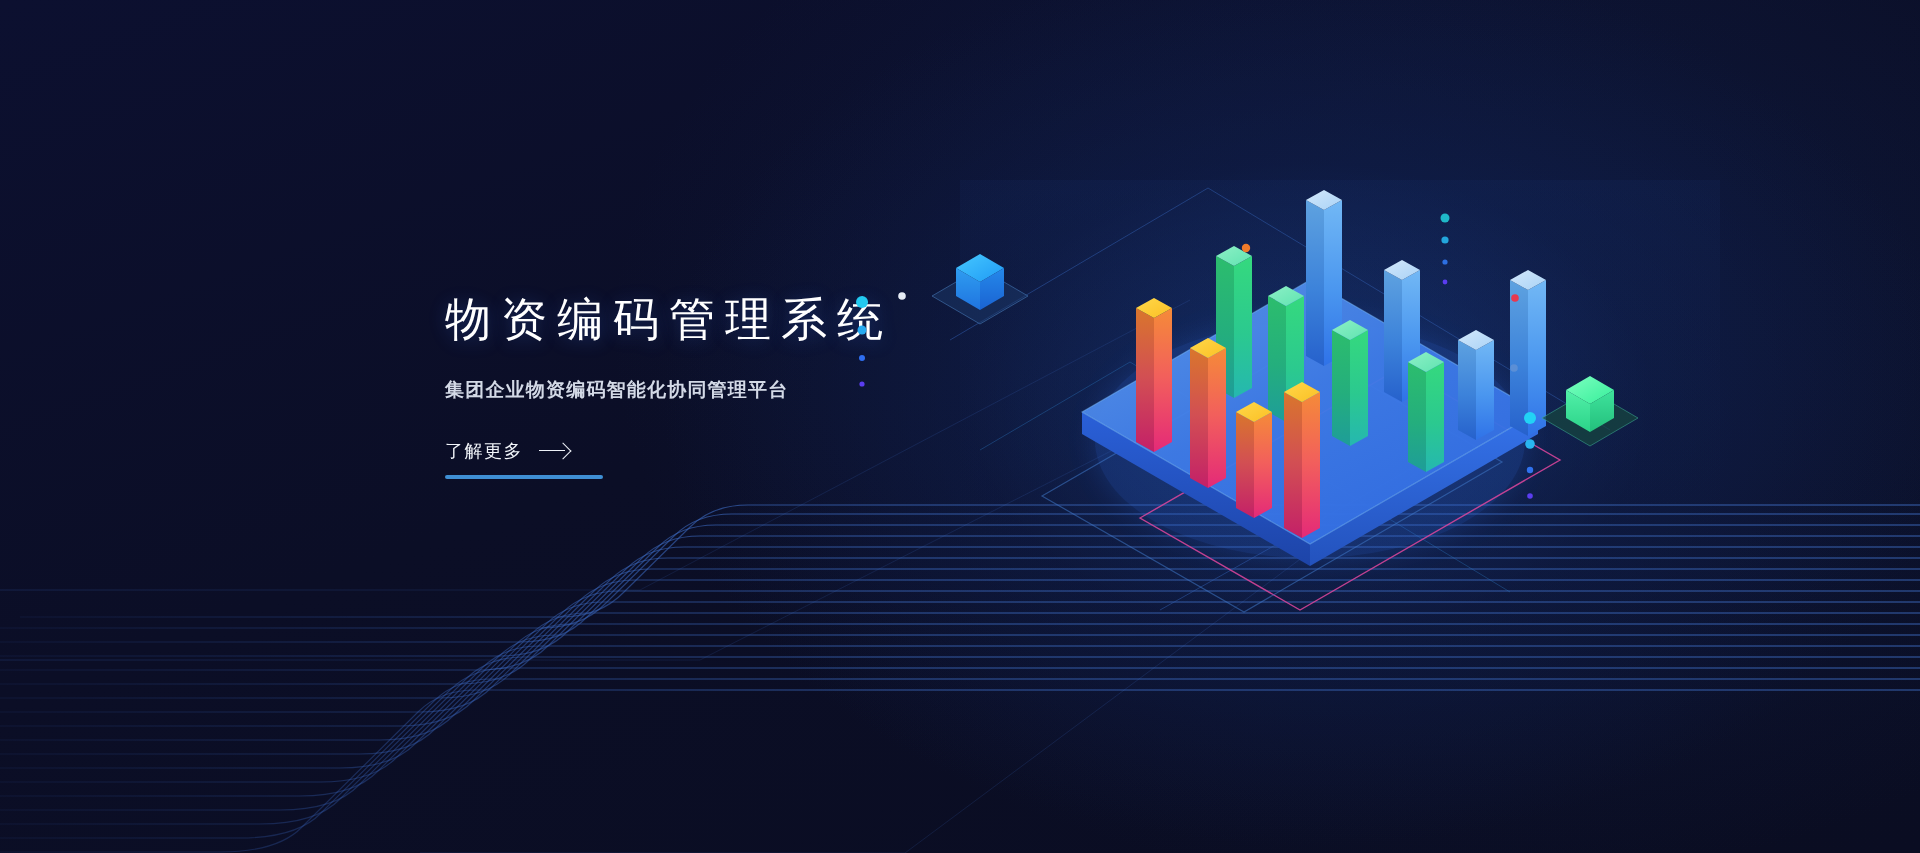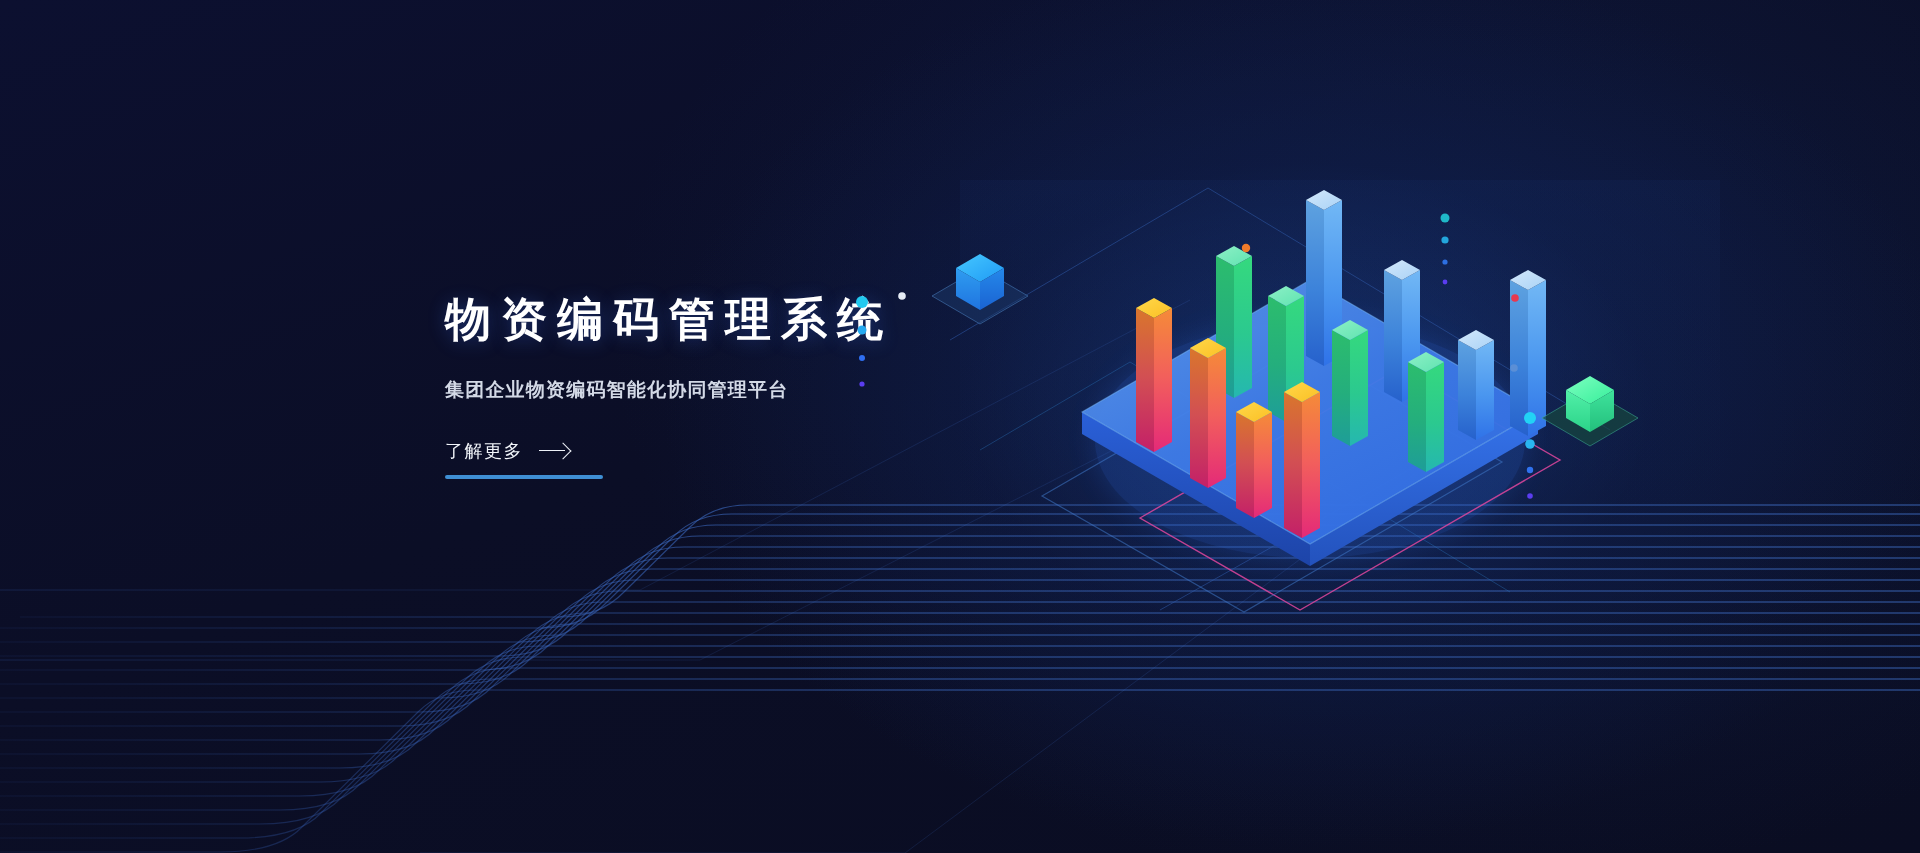--- a/index.html
+++ b/index.html
@@ -25,21 +25,21 @@
   .hero {
     position:absolute;
     left:445px; top:290px;
     width:620px;
   }
   .hero-title {
     font-size:46px;
     line-height:1.28;
     color:#ffffff;
     letter-spacing:10px;
-    font-weight:700;
+    font-weight:400;
     white-space:nowrap;
     text-shadow:0 2px 18px rgba(60,120,255,0.30);
   }
   .hero-sub {
     margin-top:28px;
     font-size:19px;
     letter-spacing:1.2px;
     color:#d3d9e6;
     font-weight:700;
     white-space:nowrap;

